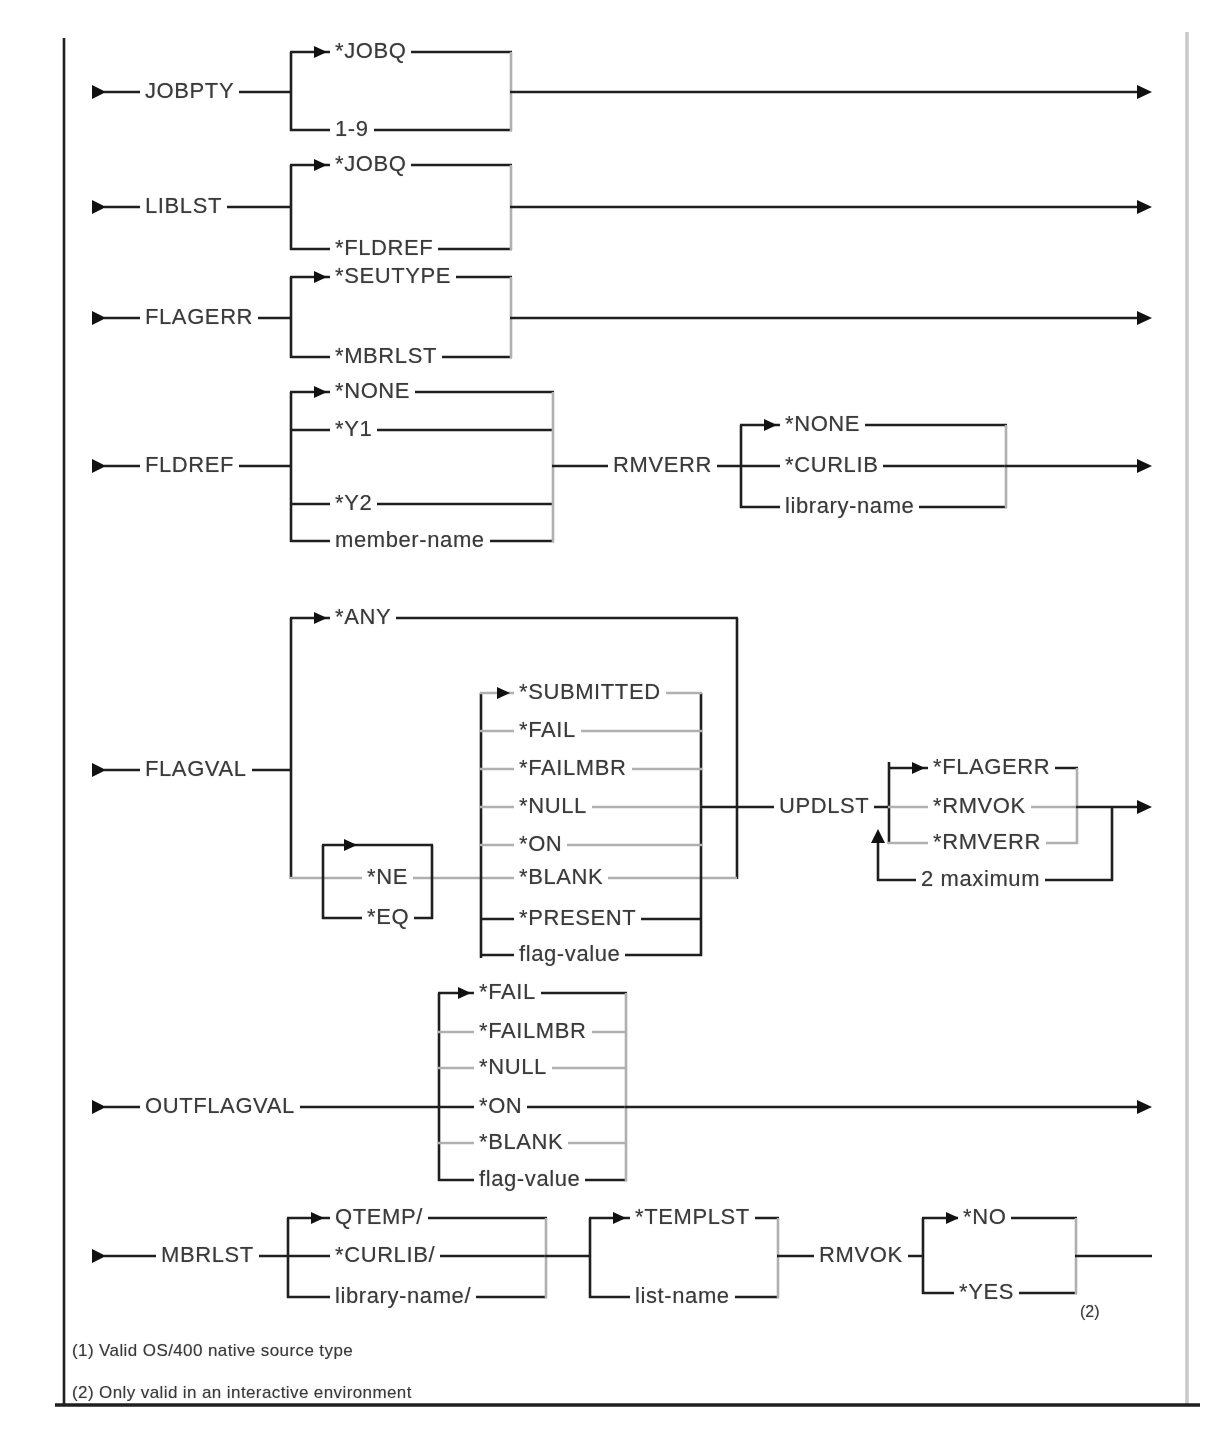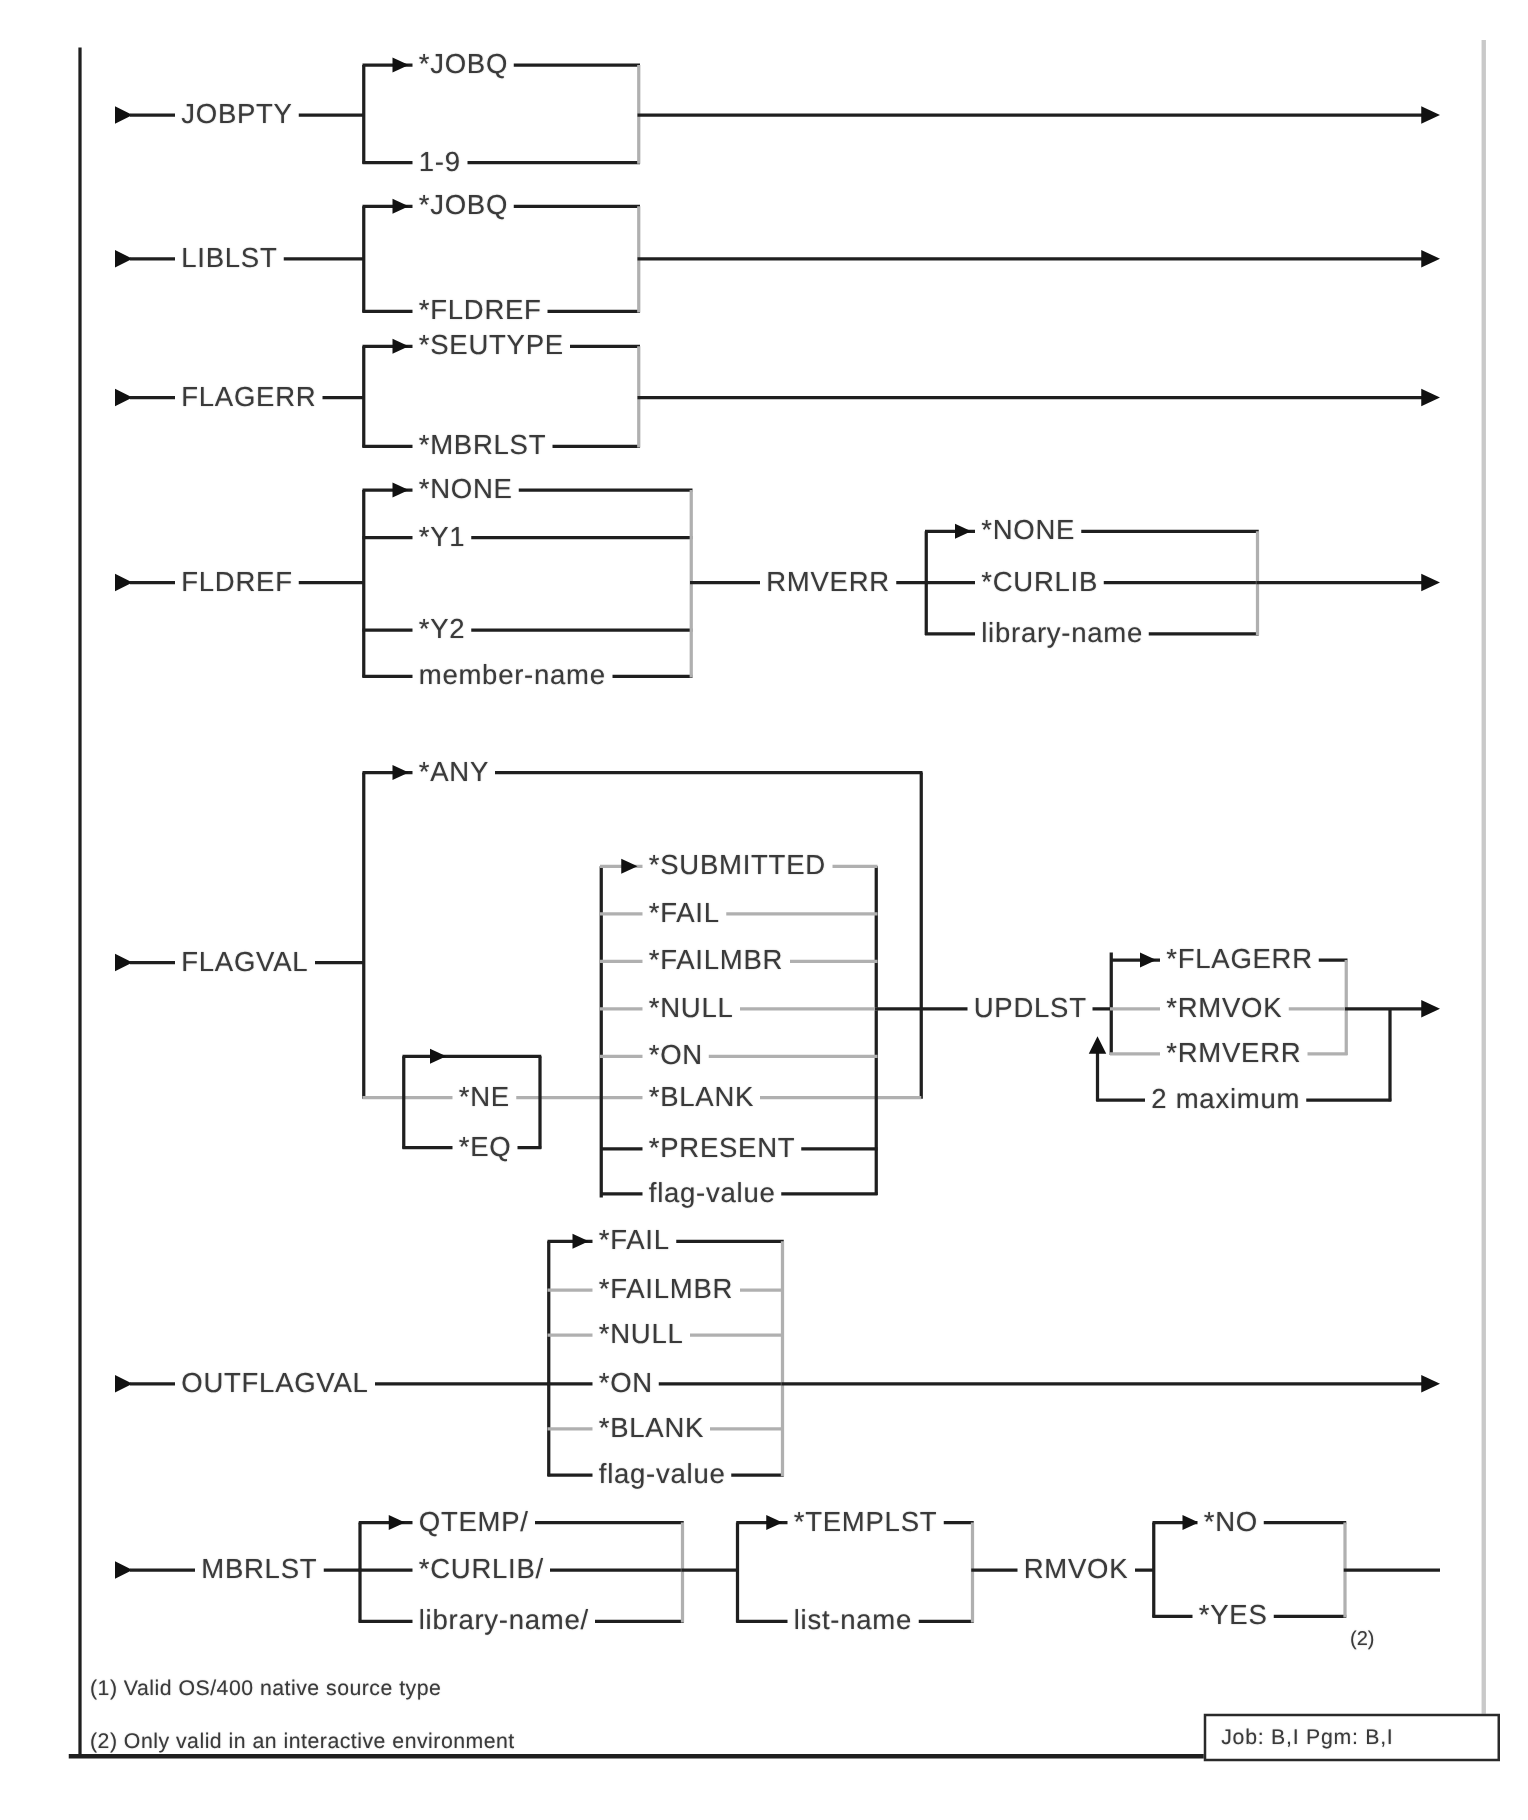--- a/index.html
+++ b/index.html
@@ -224,17 +224,14 @@
   <div class="lbl" style="left:630px;top:1218px">*TEMPLST</div>
   <div class="lbl" style="left:630px;top:1297px">list-name</div>
   <div class="lbl" style="left:814px;top:1256px">RMVOK</div>
   <div class="lbl" style="left:958px;top:1218px">*NO</div>
   <div class="lbl" style="left:954px;top:1293px">*YES</div>
   <div class="fnref" style="left:1080px;top:1303px">(2)</div>
 
   <div class="note" style="left:72px;top:1341px">(1) Valid OS/400 native source type</div>
   <div class="note" style="left:72px;top:1383px">(2) Only valid in an interactive environment</div>
 
-  <div id="jobbox">
-    <span>Job: B,I   Pgm: B,I</span>
-  </div>
 
 </div>
 
 </body></html>

